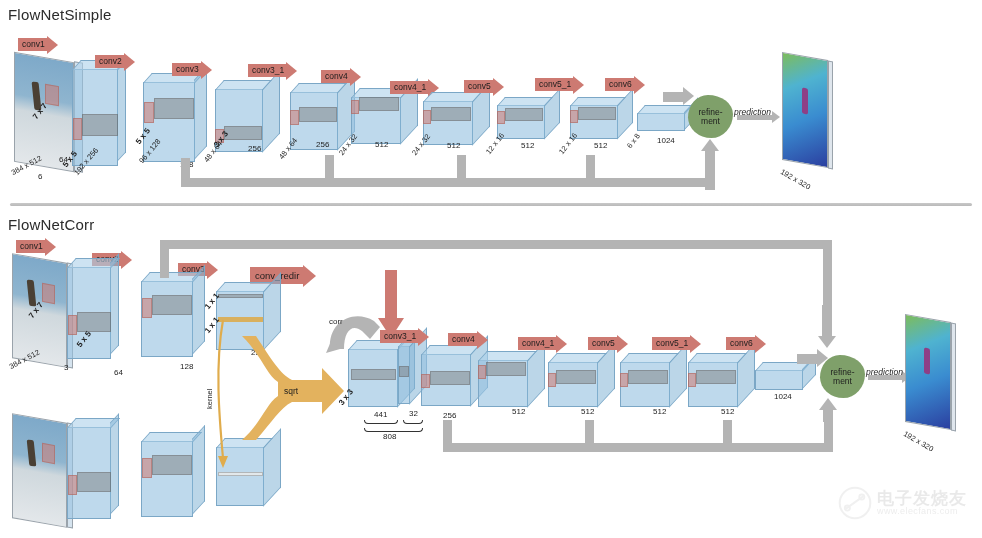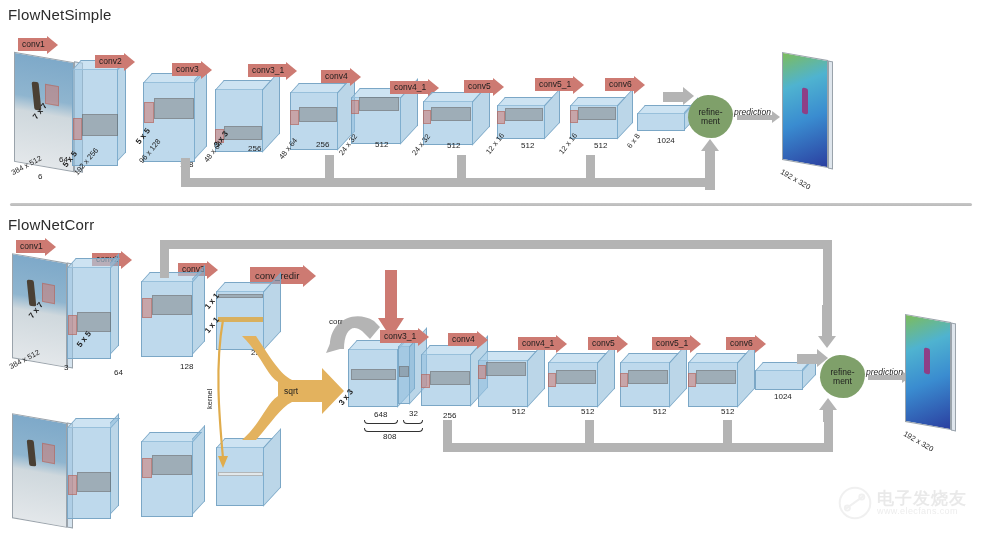--- a/index.html
+++ b/index.html
@@ -520,21 +520,21 @@
     <div class="face-side" style="left:49px; top:0; width:18px; height:58px; transform:skewY(-47deg);"></div>
     <div class="kernel" style="left:3px; top:29px; width:45px; height:11px;"></div>
   </div>
   <div class="box3d" style="left:398px; top:337px;">
     <div class="face-front" style="left:0; top:9px; width:12px; height:58px;"></div>
     <div class="face-top" style="left:0; top:0; width:12px; height:10px; transform:skewX(-42deg);"></div>
     <div class="face-side" style="left:11px; top:0; width:18px; height:58px; transform:skewY(-47deg);"></div>
     <div class="kernel" style="left:1px; top:29px; width:10px; height:11px;"></div>
   </div>
   <div class="kdim" style="left:344px; top:398px; transform:rotate(-52deg);">3 x 3</div>
-  <div class="num" style="left:374px; top:410px;">648</div>
+  <div class="num" style="left:374px; top:410px;">441</div>
   <div class="num" style="left:409px; top:409px;">32</div>
   <div class="brace down" style="left:364px; top:420px; width:34px;"></div>
   <div class="brace down" style="left:403px; top:420px; width:20px;"></div>
   <div class="brace down" style="left:364px; top:428px; width:59px;"></div>
   <div class="num" style="left:383px; top:432px;">808</div>
 
   <div class="conv-arrow" style="left:380px; top:330px;">
     <div class="body">conv3_1</div>
     <div class="head"></div>
   </div>

